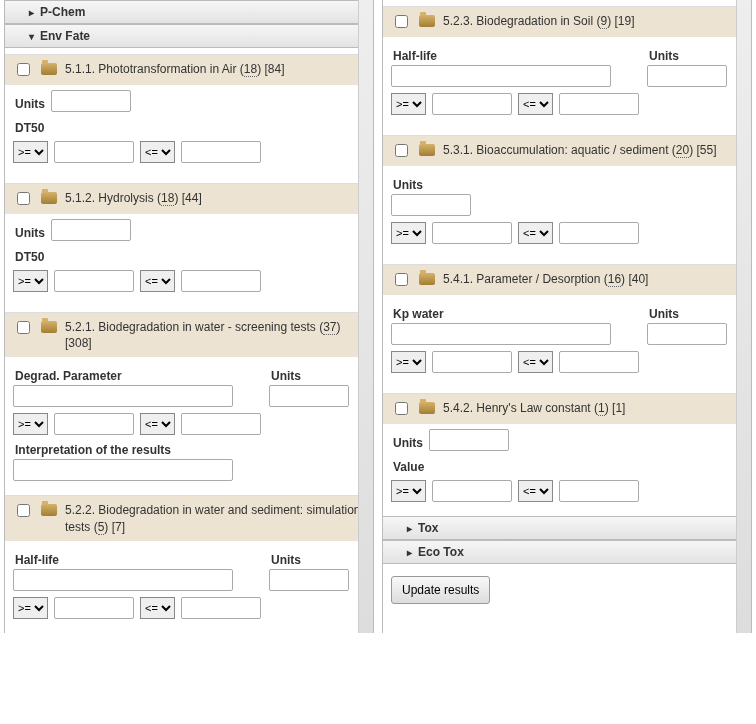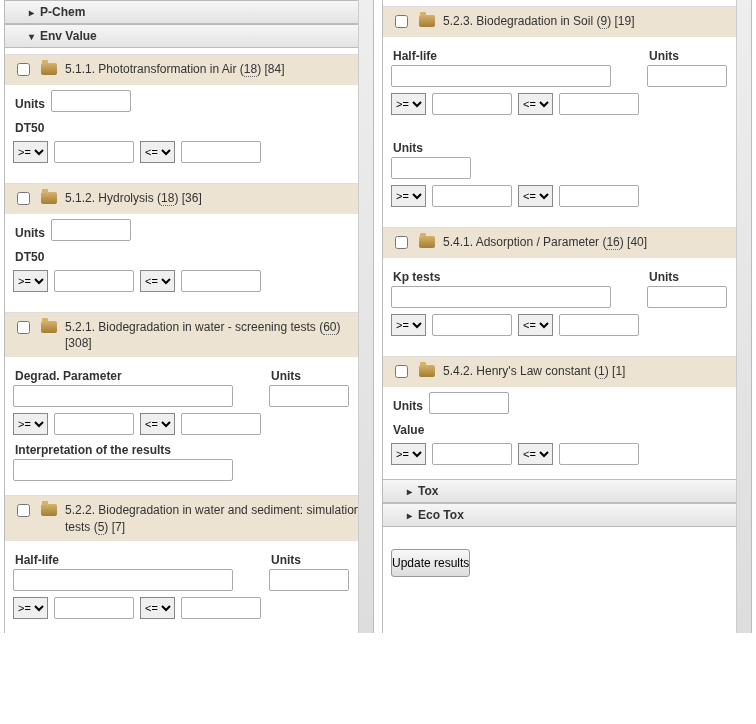--- a/index.html
+++ b/index.html
@@ -18,33 +18,33 @@
 .section-body{padding:4px 8px 8px 8px}
 .fieldlabel{font-weight:bold;font-size:12px;margin:8px 0 2px 2px}
 .row{display:flex;align-items:center;gap:6px;margin-bottom:6px;flex-wrap:nowrap}
 .two-col{display:flex;gap:10px;align-items:flex-start}
 .two-col>div{flex:1}
 .text-in{height:22px;border:1px solid #aaa;border-radius:2px;padding:2px 4px;font-size:12px;box-sizing:border-box}
 .text-in.sm{width:80px}
 .text-in.wide{width:220px}
 select.op{height:22px;border:1px solid #888;background:#efefef;font-size:11px}
 .range-row{display:flex;align-items:center;gap:6px;margin:6px 0}
-.update-btn{margin:22px 8px;padding:6px 0;background:linear-gradient(to bottom,#f8f8f8,#ddd);border:1px solid #999;border-radius:3px;font-size:12px;cursor:pointer}
+.update-btn{margin:12px 8px;padding:6px 10px;background:linear-gradient(to bottom,#f8f8f8,#ddd);border:1px solid #999;border-radius:3px;font-size:12px;cursor:pointer}
 </style>
 </head>
 <body>
 
 <div class="container">
 
 <div class="col">
   <div class="acc-head collapsed">
         <span>P-Chem</span>
       </div>
   <div class="acc-head expanded">
-        <span>Env Value</span>
+        <span>Env Fate</span>
       </div>
 
   <div class="section-hdr">
     <input type="checkbox" style="">
     <span class="folder"></span>
     <span class="lbl"><span>5.1.1. Phototransformation in Air (</span><span class="dotted">18</span><span>) [84]</span></span>
   </div>
   <div class="section-body">
     <div class="row">
           <div class="fieldlabel">Units</div>
@@ -55,40 +55,40 @@
       <select class="op"><option>&gt;=</option></select>
       <input class="text-in sm" style="">
       <select class="op"><option>&lt;=</option></select>
       <input class="text-in sm" style="">
     </div>
   </div>
 
   <div class="section-hdr">
     <input type="checkbox" style="">
     <span class="folder"></span>
-    <span class="lbl"><span>5.1.2. Hydrolysis (</span><span class="dotted">18</span><span>) [36]</span></span>
+    <span class="lbl"><span>5.1.2. Hydrolysis (</span><span class="dotted">18</span><span>) [44]</span></span>
   </div>
   <div class="section-body">
     <div class="row">
           <div class="fieldlabel">Units</div>
           <input class="text-in sm" style="">
         </div>
     <div class="fieldlabel">DT50</div>
     <div class="range-row">
       <select class="op"><option>&gt;=</option></select>
       <input class="text-in sm" style="">
       <select class="op"><option>&lt;=</option></select>
       <input class="text-in sm" style="">
     </div>
   </div>
 
   <div class="section-hdr">
     <input type="checkbox" style="">
     <span class="folder"></span>
-    <span class="lbl"><span>5.2.1. Biodegradation in water - screening tests (</span><span class="dotted">60</span><span>) [308]</span></span>
+    <span class="lbl"><span>5.2.1. Biodegradation in water - screening tests (</span><span class="dotted">37</span><span>) [308]</span></span>
   </div>
   <div class="section-body">
     <div class="two-col">
       <div><div class="fieldlabel">Degrad. Parameter</div><input class="text-in wide" style=""></div>
       <div style="flex:0 0 96px"><div class="fieldlabel">Units</div><input class="text-in sm" style=""></div>
     </div>
     <div class="range-row">
       <select class="op"><option>&gt;=</option></select>
       <input class="text-in sm" style="">
       <select class="op"><option>&lt;=</option></select>
@@ -132,41 +132,46 @@
     </div>
     <div class="range-row">
       <select class="op"><option>&gt;=</option></select>
       <input class="text-in sm" style="">
       <select class="op"><option>&lt;=</option></select>
       <input class="text-in sm" style="">
     </div>
   </div>
 
   
-  <div class="section-body">
-    <div class="two-col">
-      <div style="flex:0 0 96px"><div class="fieldlabel">Units</div><input class="text-in sm" style=""></div>
-    </div>
-    <div class="range-row">
-      <select class="op"><option>&gt;=</option></select>
-      <input class="text-in sm" style="">
-      <select class="op"><option>&lt;=</option></select>
-      <input class="text-in sm" style="">
-    </div>
-  </div>
-
-  
-  <div class="section-hdr">
-    <input type="checkbox" style="">
-    <span class="folder"></span>
-    <span class="lbl"><span>5.4.1. Adsorption / Parameter (</span><span class="dotted">16</span><span>) [40]</span></span>
-  </div>
-  <div class="section-body">
-    <div class="two-col">
-      <div><div class="fieldlabel">Kp tests</div><input class="text-in wide" style=""></div>
+  <div class="section-hdr">
+    <input type="checkbox" style="">
+    <span class="folder"></span>
+    <span class="lbl"><span>5.3.1. Bioaccumulation: aquatic / sediment (</span><span class="dotted">20</span><span>) [55]</span></span>
+  </div>
+  <div class="section-body">
+    <div class="two-col">
+      <div style="flex:0 0 96px"><div class="fieldlabel">Units</div><input class="text-in sm" style=""></div>
+    </div>
+    <div class="range-row">
+      <select class="op"><option>&gt;=</option></select>
+      <input class="text-in sm" style="">
+      <select class="op"><option>&lt;=</option></select>
+      <input class="text-in sm" style="">
+    </div>
+  </div>
+
+  
+  <div class="section-hdr">
+    <input type="checkbox" style="">
+    <span class="folder"></span>
+    <span class="lbl"><span>5.4.1. Parameter / Desorption (</span><span class="dotted">16</span><span>) [40]</span></span>
+  </div>
+  <div class="section-body">
+    <div class="two-col">
+      <div><div class="fieldlabel">Kp water</div><input class="text-in wide" style=""></div>
       <div style="flex:0 0 96px"><div class="fieldlabel">Units</div><input class="text-in sm" style=""></div>
     </div>
     <div class="range-row">
       <select class="op"><option>&gt;=</option></select>
       <input class="text-in sm" style="">
       <select class="op"><option>&lt;=</option></select>
       <input class="text-in sm" style="">
     </div>
   </div>
 

